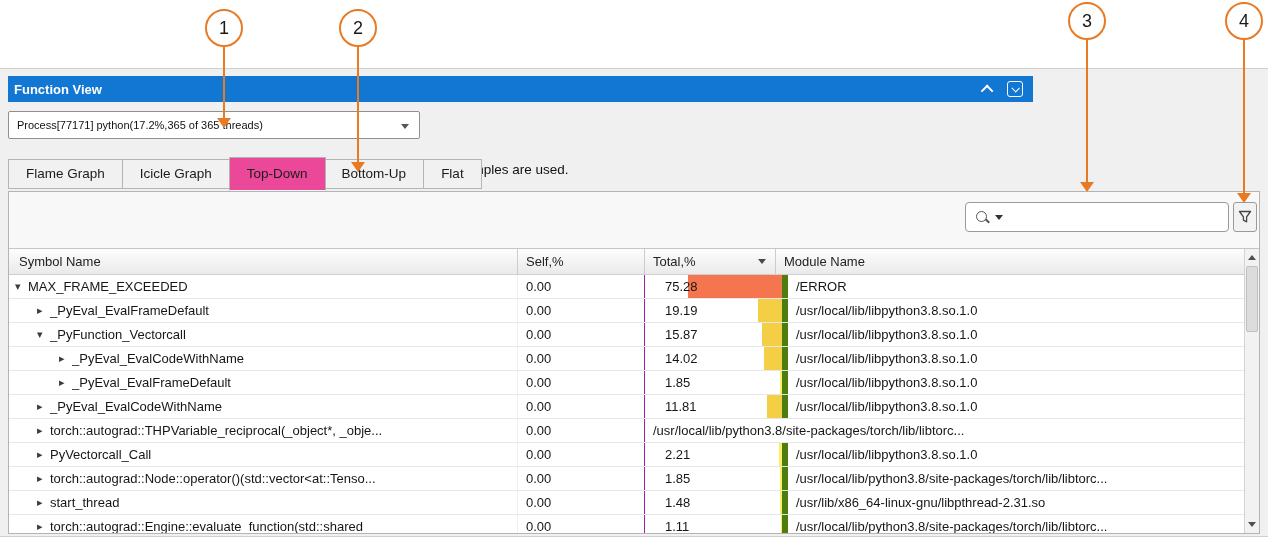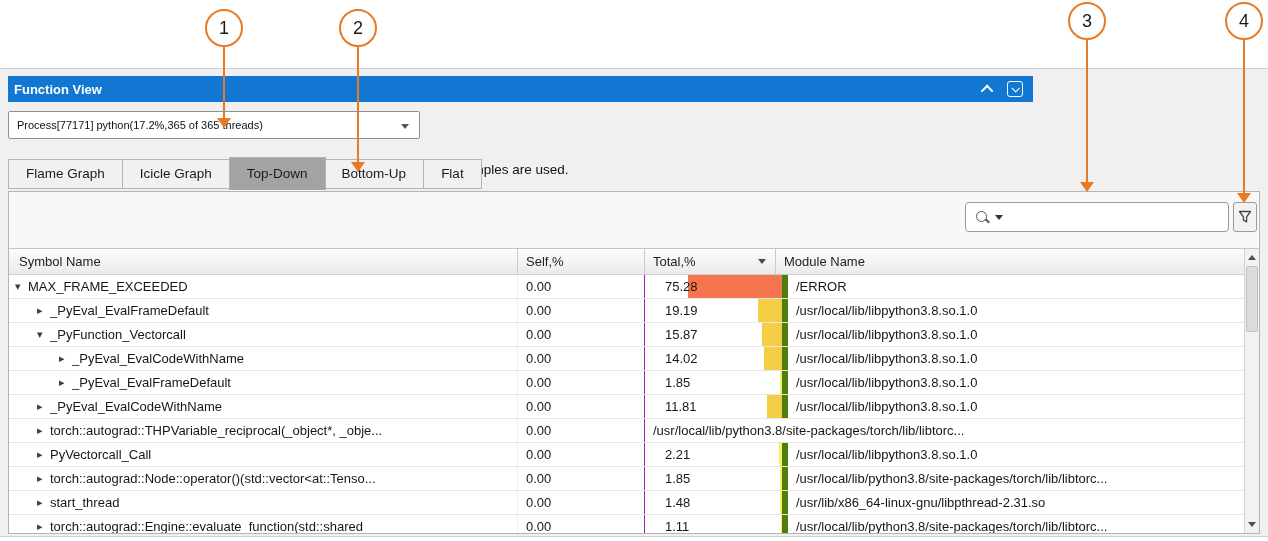--- a/index.html
+++ b/index.html
@@ -38,21 +38,21 @@
   .combobox-label { font-size:11px; color:#111111; padding-left:8px; white-space:nowrap; overflow:hidden; }
   .combo-caret { position:absolute; right:10px; top:12px; width:0; height:0;
                  border-left:4px solid transparent; border-right:4px solid transparent; border-top:5px solid #555555; }
   .samples-note { position:absolute; left:432px; top:42px; height:28px; line-height:28px; font-size:13.5px; color:#111111;margin-top:45px; }
 
   
   .tabs { position:absolute; left:8px; top:88px; height:34px; display:flex; align-items:center; z-index:3; }
   .tab { height:30px; line-height:28px; padding:0 17px; font-size:13.5px; color:#1b1b1b;
          background:#f1f1f1; border:1px solid #b4b4b4; border-left:none; }
   .tab:first-child { border-left:1px solid #b4b4b4; }
-  .tab.active { height:34px; line-height:32px; background:#a3a3a3; border:1px solid #b4b4b4;
+  .tab.active { height:34px; line-height:32px; background:#ec4899; border:1px solid #b4b4b4;
                 border-bottom:1px solid #f8f8f8; margin:0 -1px; position:relative; z-index:4; }
 
   
   .contentbox { position:absolute; left:8px; top:122px; width:1252px; height:343px;
                 border:1px solid #b4b4b4; background:#f8f8f8; }
 
   .search-field { position:absolute; right:30px; top:10px; width:264px; height:30px; background:#ffffff;
                   border:1px solid #9a9a9a; border-radius:4px; display:flex; align-items:center; }
   .mag { position:relative; width:13px; height:13px; margin-left:10px; }
   .mag::before { content:""; position:absolute; left:0; top:0; width:9px; height:9px;

